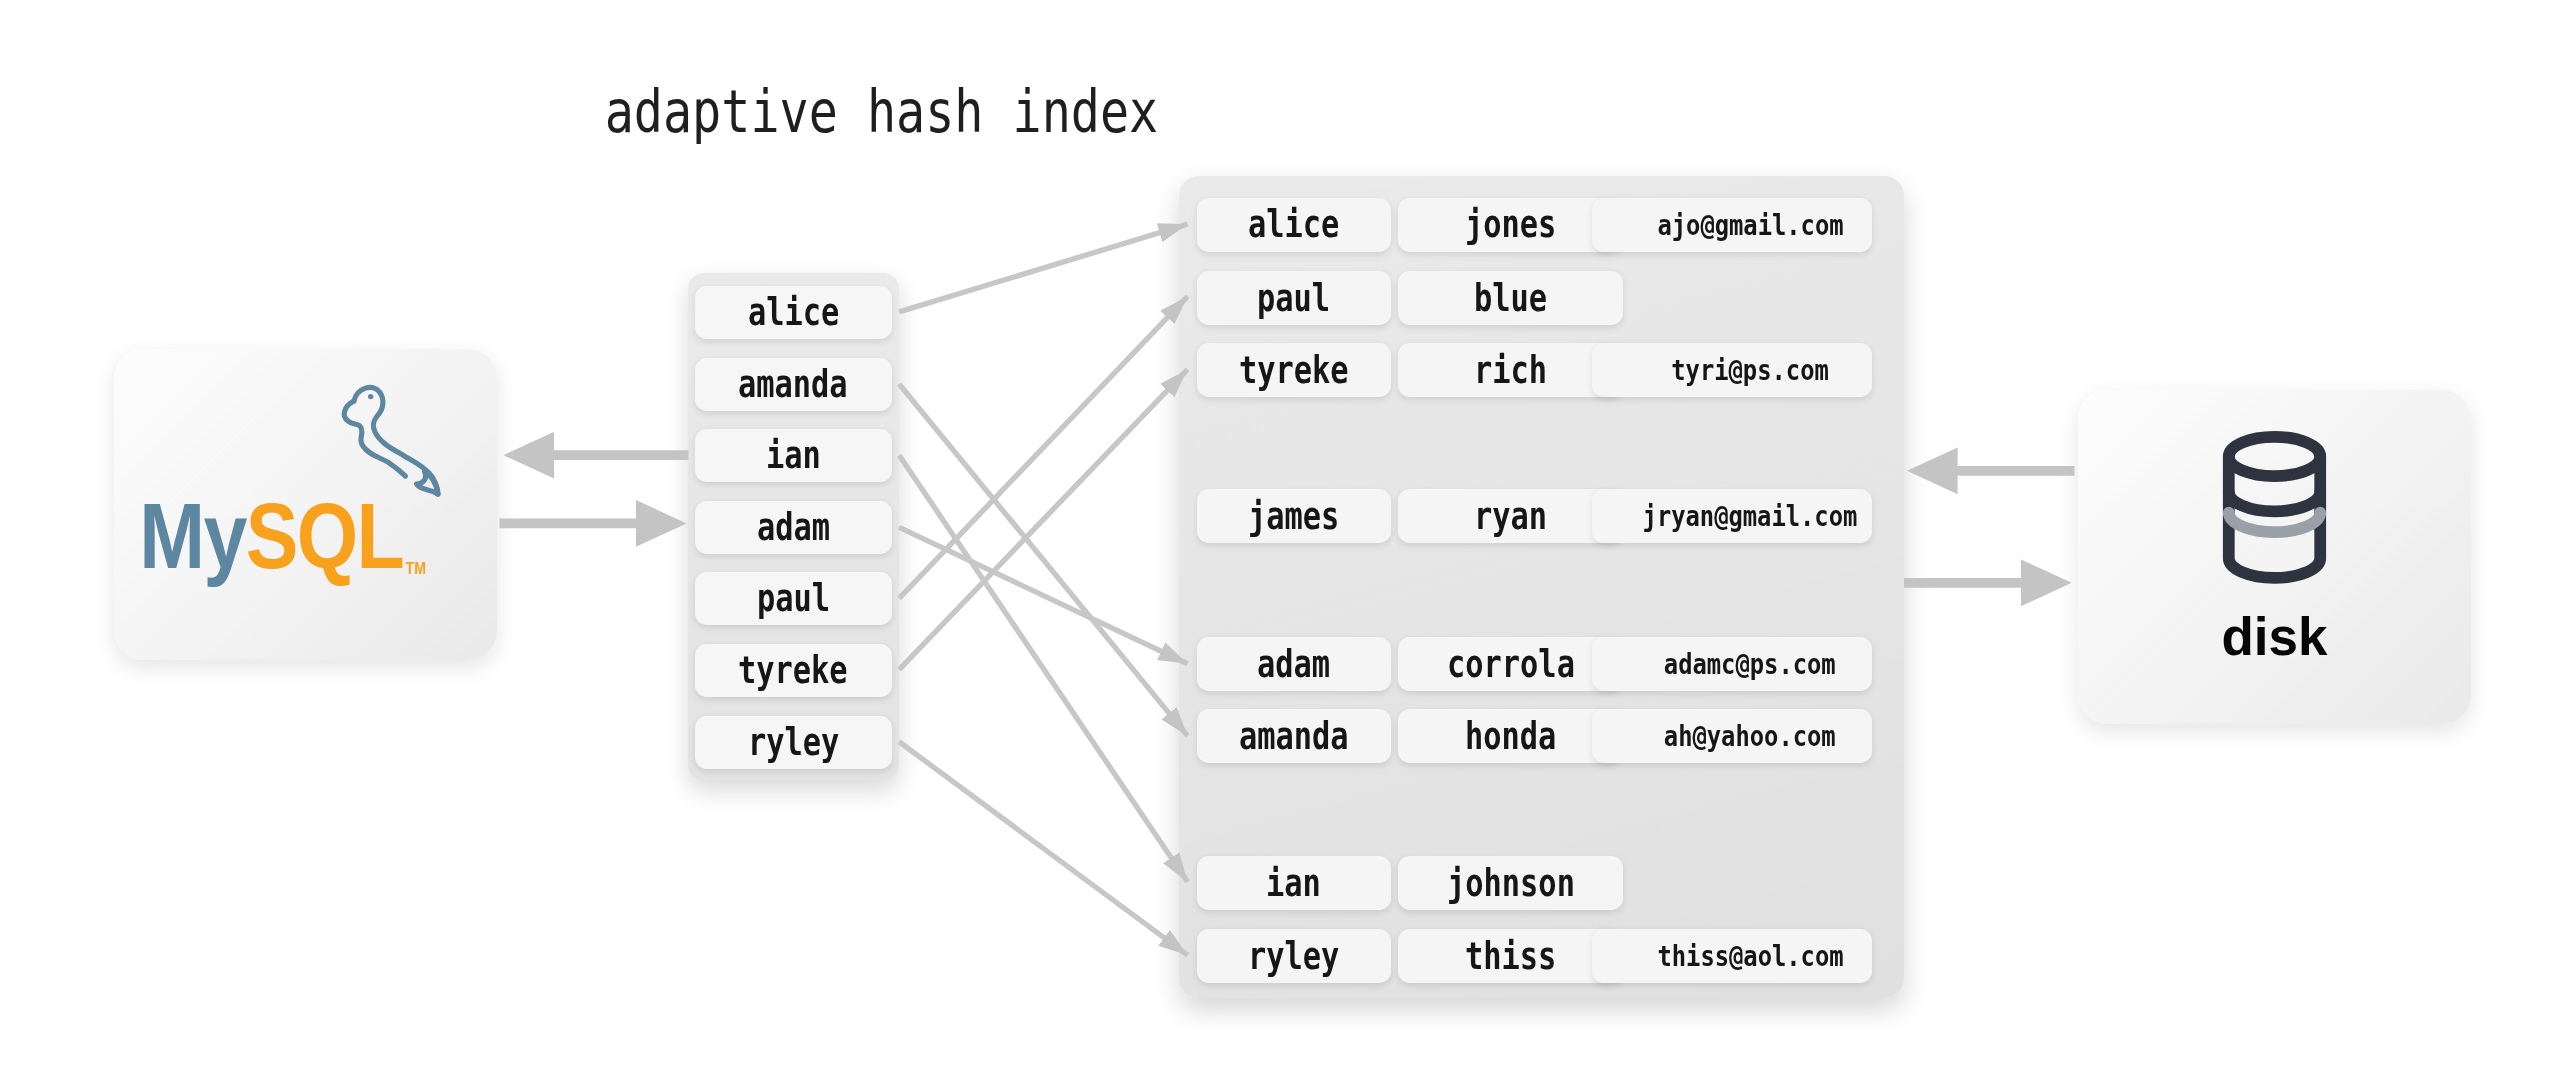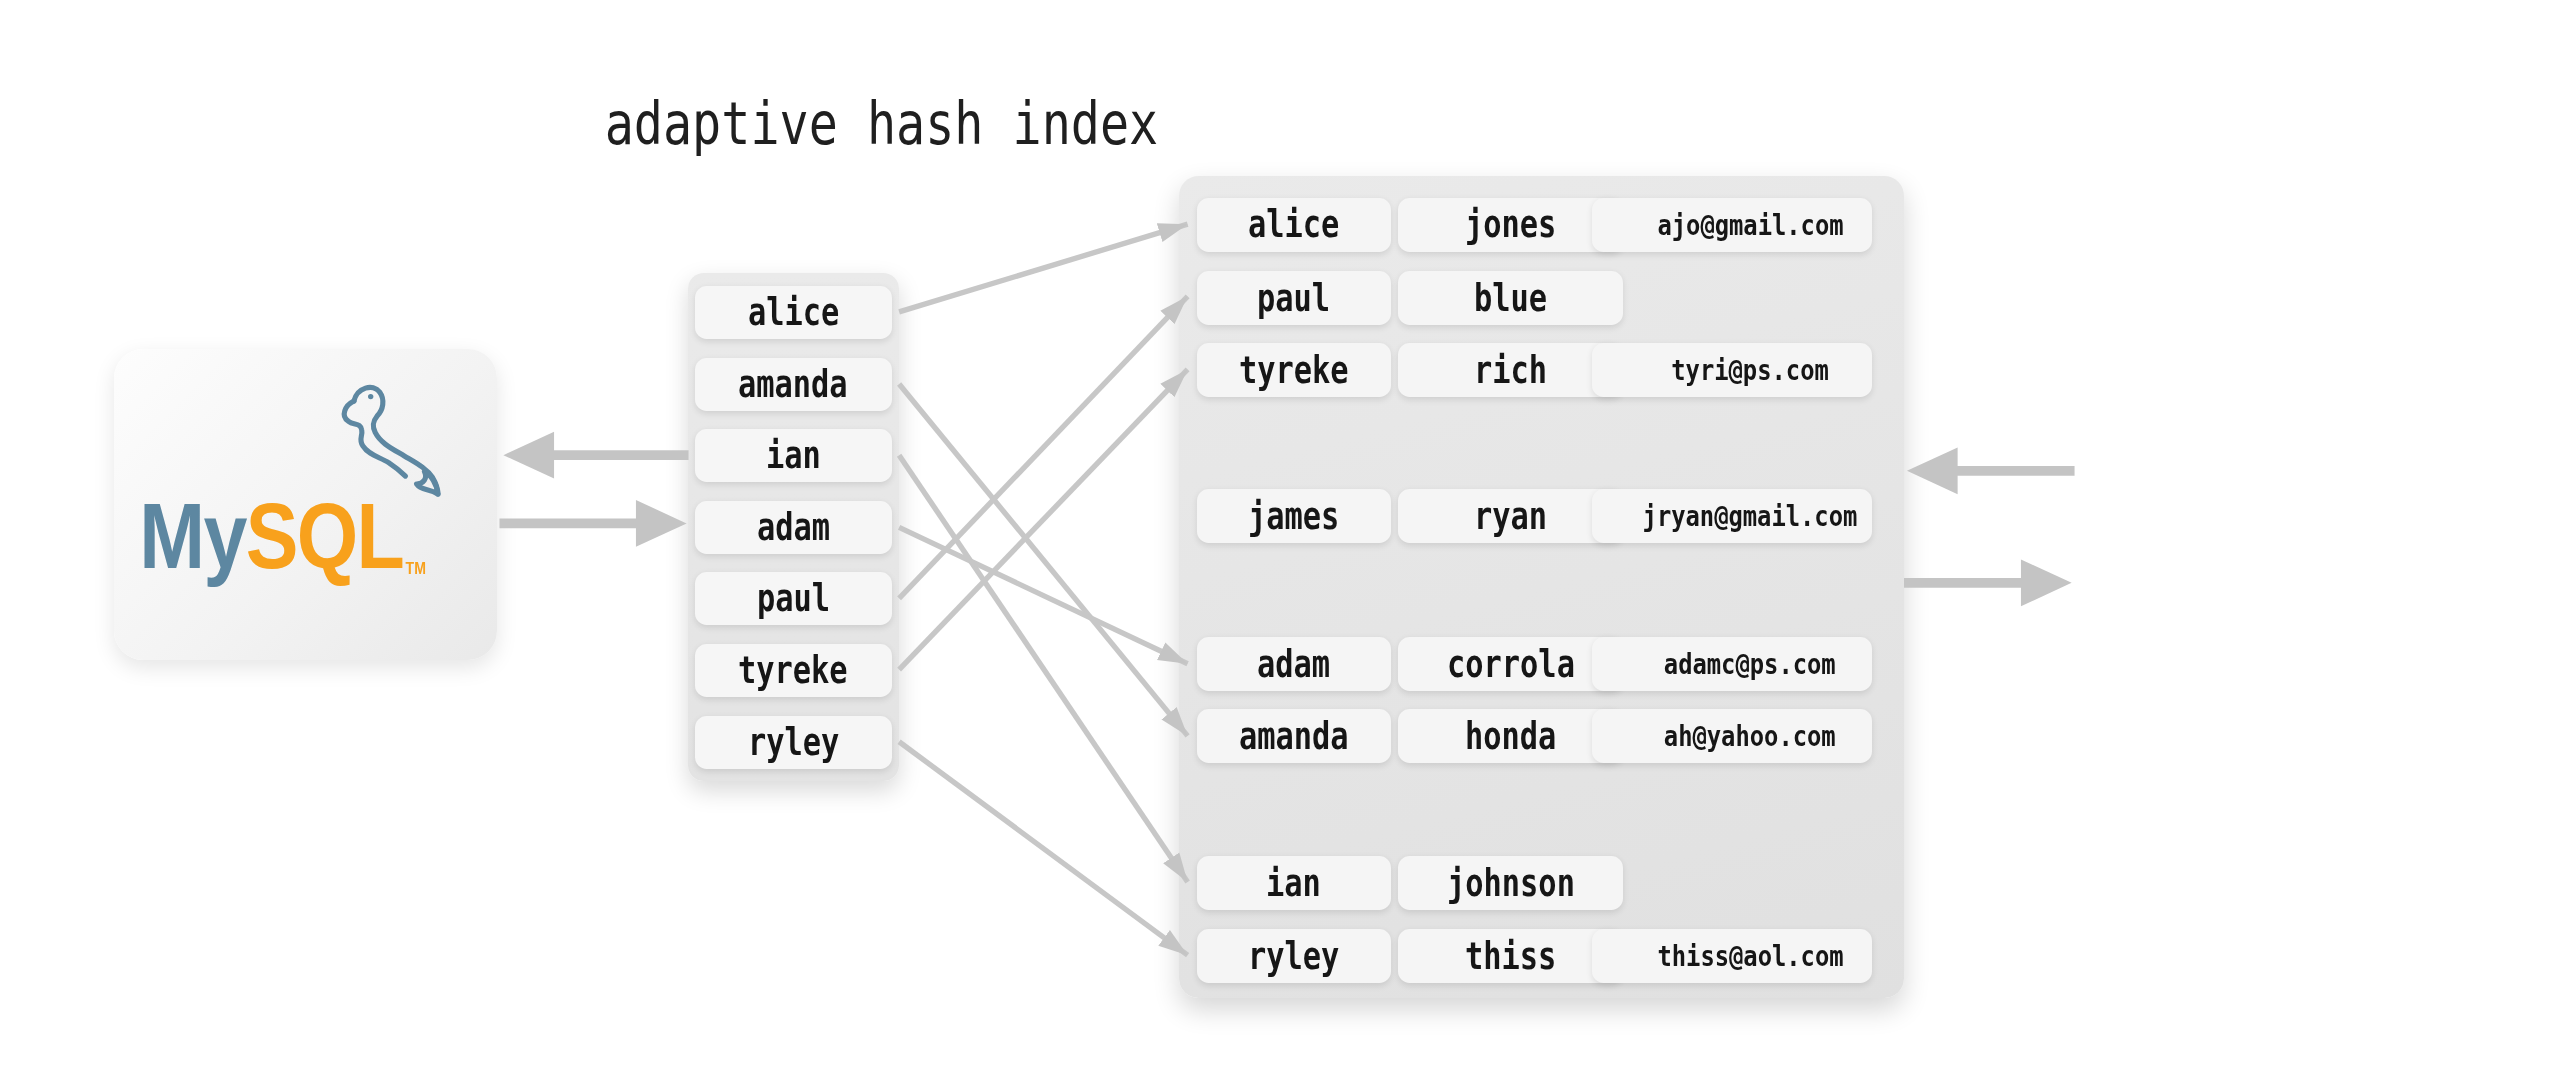--- a/index.html
+++ b/index.html
@@ -5,21 +5,21 @@
   html,body{margin:0;padding:0;background:#fff;}
   .stage{position:relative;width:2576px;height:1078px;background:#ffffff;overflow:hidden;
          font-family:"DejaVu Sans Mono","Liberation Mono",monospace;color:#161616;}
 
   
   .cx{display:inline-block;transform:scaleX(0.82);transform-origin:50% 50%;white-space:nowrap;}
 
   
   .section-title{position:absolute;top:80px;font-size:59px;font-weight:400;color:#1f1f1f;
                  text-align:center;line-height:1.1;}
-  .title-hash{left:544px;width:548px;margin-top:12px;}
+  .title-hash{left:544px;width:548px;}
   .title-pool{left:1285px;width:528px;}
 
   
   .node-box{position:absolute;border-radius:29px;
             background:linear-gradient(135deg,#fdfdfd 0%,#f3f3f3 55%,#e9e9e9 100%);
             box-shadow:0 7.8px 21.5px rgba(0,0,0,0.10);}
   .mysql-box{left:114px;top:349px;width:383px;height:311px;}
   .disk-box{left:2078px;top:390px;width:393px;height:334px;}
 
   .dolphin{position:absolute;left:209px;top:33px;width:129px;height:121px;}
@@ -190,20 +190,31 @@
         </div>
       <div class="pool-cell cell-last">
           <span class="cx">thiss</span>
         </div>
       <div class="pool-cell cell-email">
           <span class="cx">thiss@aol.com</span>
         </div>
     </div>
   </div>
 
+  <div class="node-box disk-box">
+    <svg class="disk-cylinder" viewBox="0 0 100 124">
+      <g fill="none" stroke="#2e3340" stroke-width="9" stroke-linecap="round">
+        <ellipse cx="50" cy="21" rx="35" ry="15"></ellipse>
+        <path d="M15,21 L15,99 A35 15 0 0 0 85,99 L85,21"></path>
+        <path d="M15,48 A35 15 0 0 0 85,48"></path>
+      </g>
+      <path d="M15,64 A35 15 0 0 0 85,64" fill="none" stroke="#9aa0a8" stroke-width="9" stroke-linecap="round"></path>
+    </svg>
+    <div class="disk-label">disk</div>
+  </div>
 
   <svg class="overlay" viewBox="0 0 2642 1106">
     <defs>
       <marker id="ah" viewBox="0 0 32 22" refX="30" refY="11" markerWidth="32" markerHeight="22" markerUnits="userSpaceOnUse" orient="auto">
         <path d="M0,1 L30,11 L0,21 Z" fill="#c4c4c4"></path>
       </marker>
     </defs>
 
     <g stroke="#c7c7c7" stroke-width="5.5">
       <line x1="922" y1="320" x2="1218" y2="230" marker-end="url(#ah)"></line>

